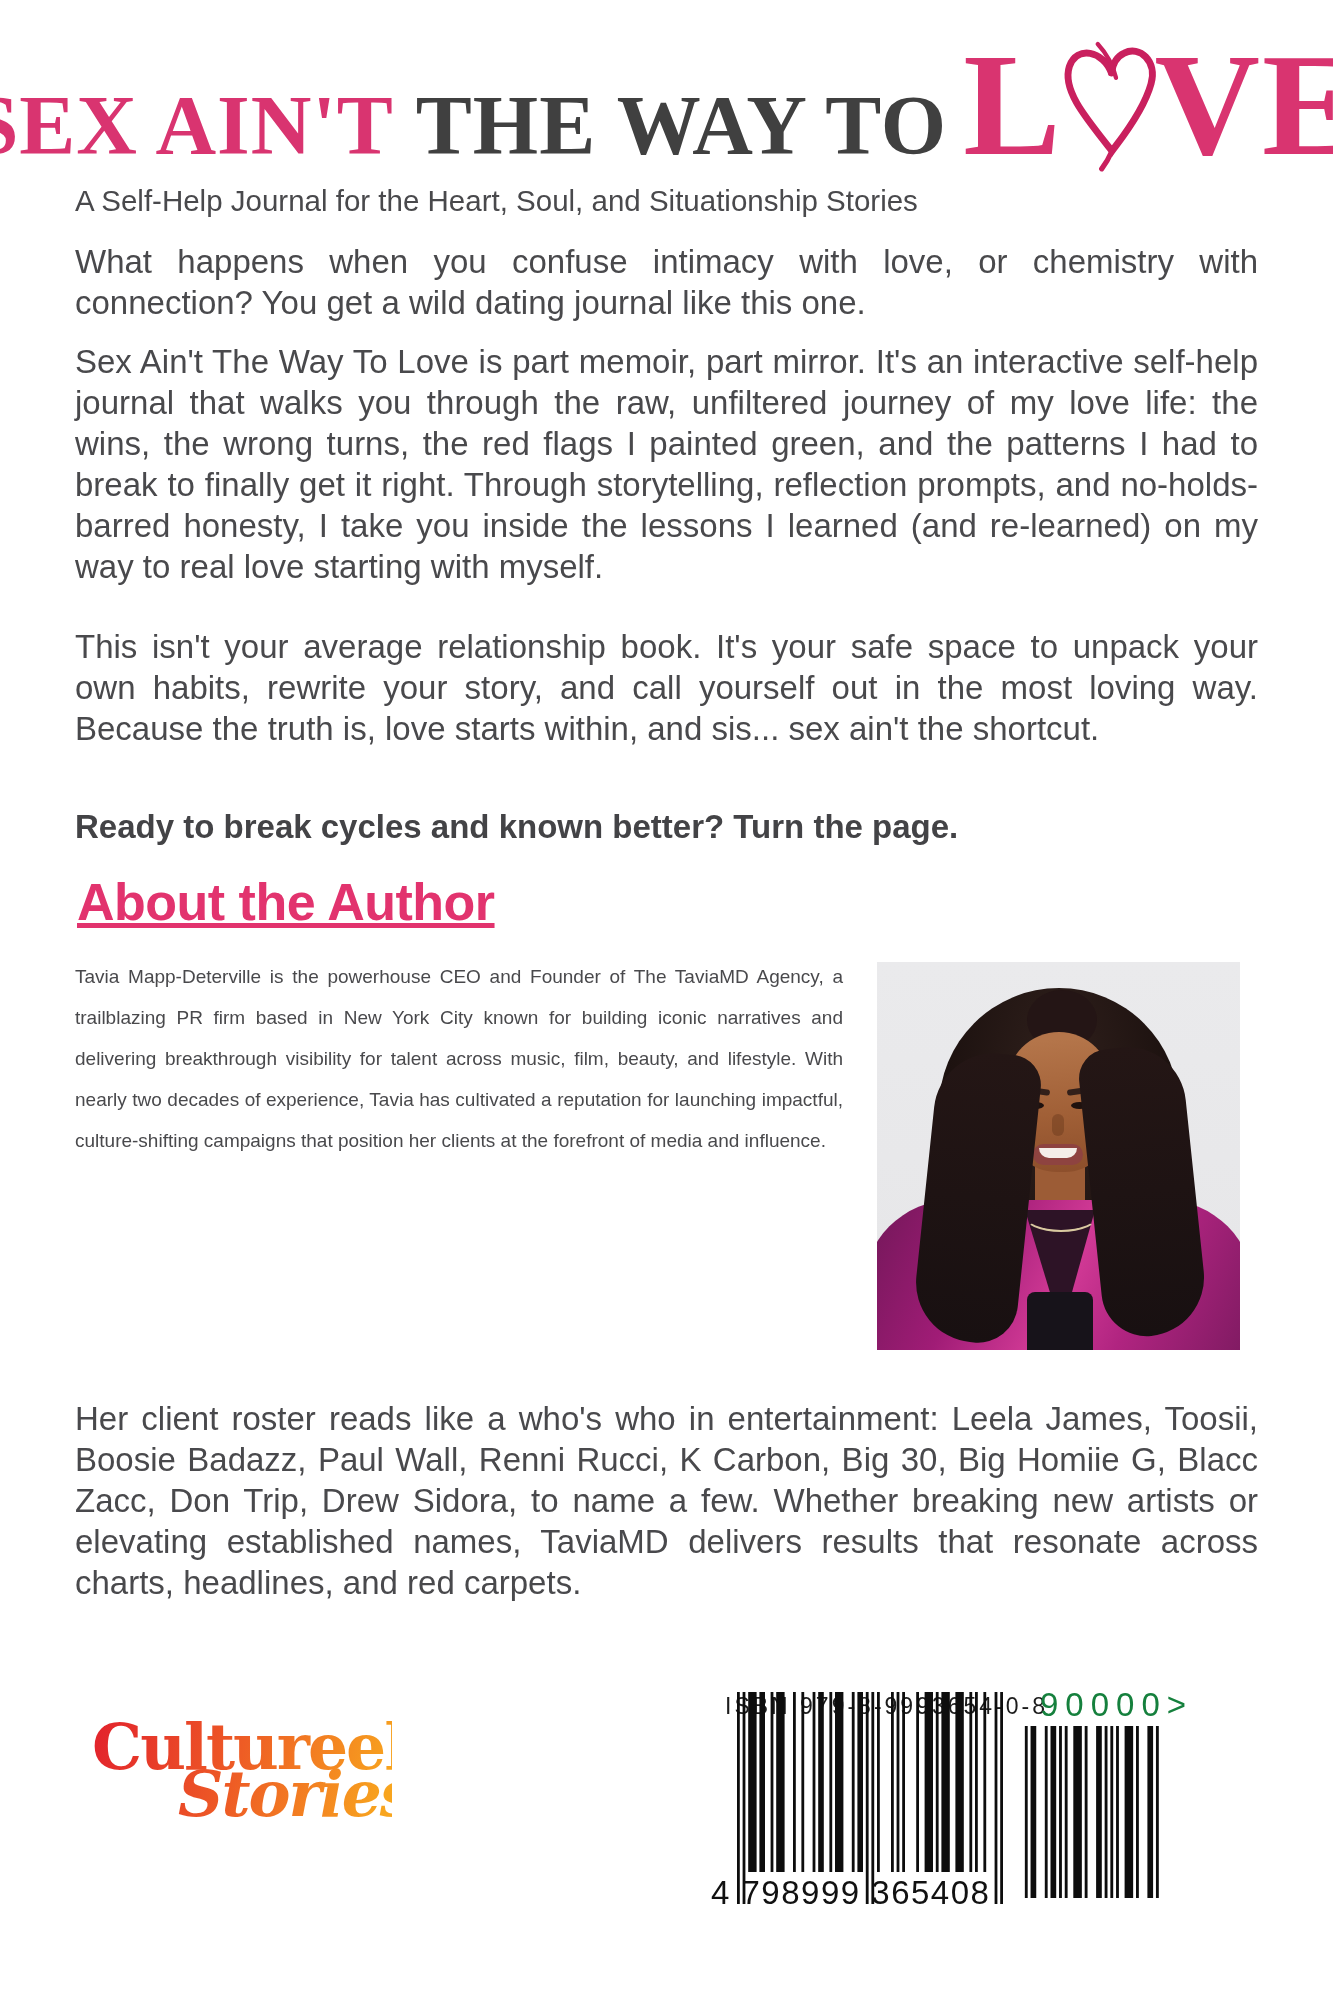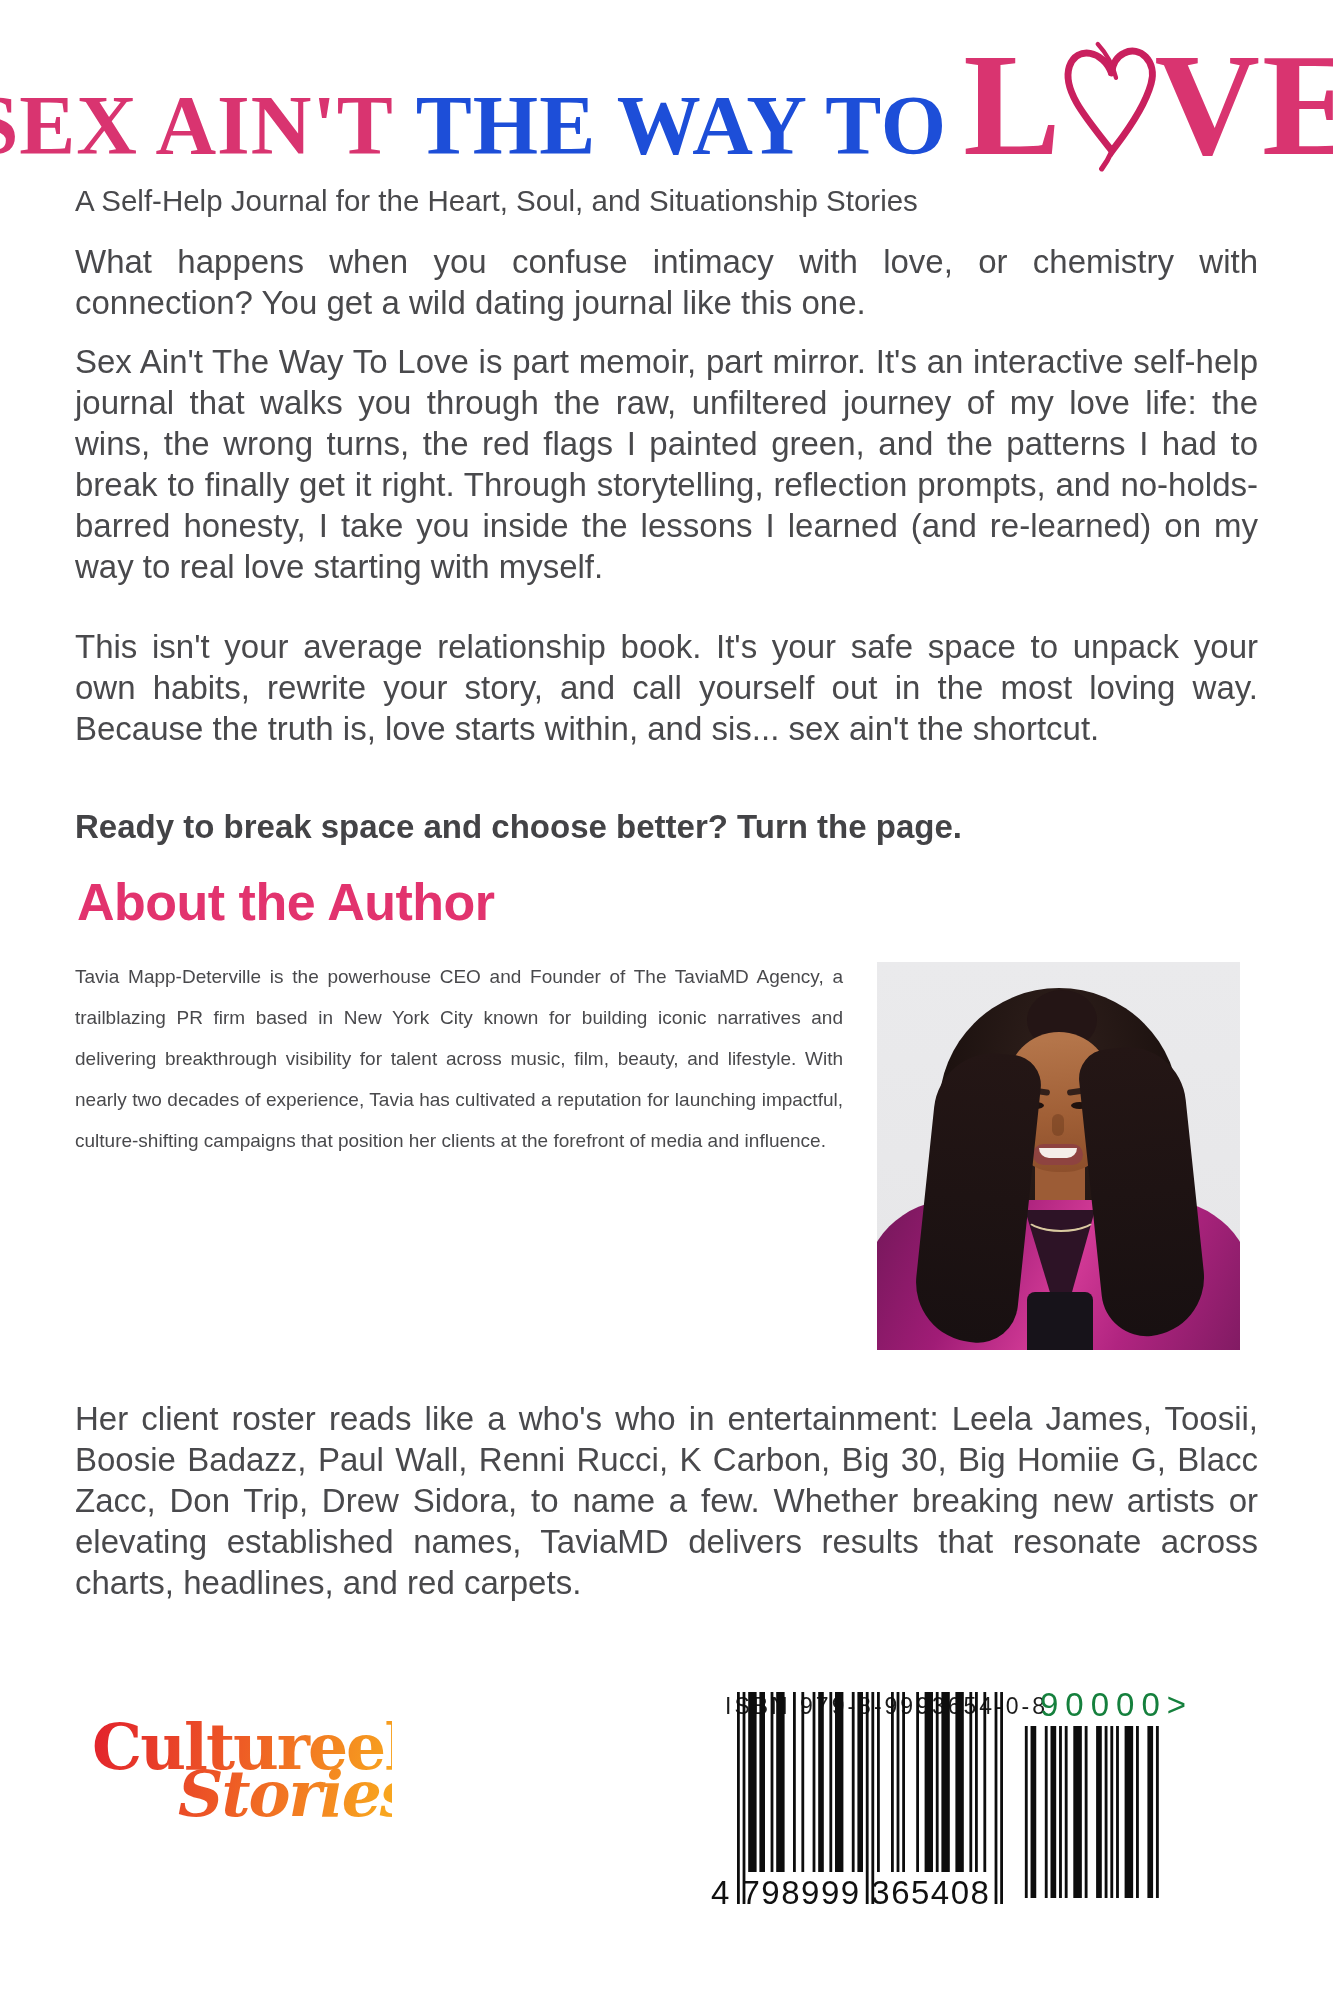--- a/index.html
+++ b/index.html
@@ -7,21 +7,21 @@
     position:relative;width:1333px;height:2000px;background:#ffffff;overflow:hidden;
     font-family:"Liberation Sans", sans-serif;color:#49494c;
   }
   
   .title-row{
     position:absolute;left:0;top:8px;width:1333px;height:150px;
     display:flex;justify-content:center;align-items:baseline;
     font-family:"Liberation Serif", serif;font-weight:bold;white-space:nowrap;
   }
   .title-pink{font-size:84px;letter-spacing:1px;}
-  .title-black{font-size:84px;color:#1d4ed8;margin-left:22px;margin-right:16px;letter-spacing:1px;}
+  .title-black{font-size:84px;color:#404040;margin-left:22px;margin-right:16px;letter-spacing:1px;}
   .title-love{font-size:146px;letter-spacing:2px;display:inline-flex;align-items:baseline;}
   .love-heart{display:inline-block;vertical-align:baseline;margin:0 -8px 0 -4px;transform:rotate(-3deg) translateY(24px);}
   
   .para{
     position:absolute;left:75px;width:1183px;
     font-size:33px;line-height:41px;text-align:justify;text-align-last:left;
   }
   .subtitle{position:absolute;left:75px;top:180px;width:1183px;font-size:29.5px;line-height:41px;}
   .cta{font-weight:bold;color:#434346;}
   .about-heading{
@@ -104,23 +104,23 @@
         </svg>
       </span>
       <span>VE</span>
     </span>
   </div>
 
   <div class="subtitle">A Self-Help Journal for the Heart, Soul, and Situationship Stories</div>
   <div class="para" style="top:241px;">What happens when you confuse intimacy with love, or chemistry with connection? You get a wild dating journal like this one.</div>
   <div class="para" style="top:341px;">Sex Ain't The Way To Love is part memoir, part mirror. It's an interactive self-help journal that walks you through the raw, unfiltered journey of my love life: the wins, the wrong turns, the red flags I painted green, and the patterns I had to break to finally get it right. Through storytelling, reflection prompts, and no-holds-barred honesty, I take you inside the lessons I learned (and re-learned) on my way to real love starting with myself.</div>
   <div class="para" style="top:626px;">This isn't your average relationship book. It's your safe space to unpack your own habits, rewrite your story, and call yourself out in the most loving way. Because the truth is, love starts within, and sis... sex ain't the shortcut.</div>
-  <div class="para cta" style="top:806px;">Ready to break space and choose better? Turn the page.</div>
-
-  <div class="about-heading" style="color:#e2336e;">About the Author</div>
+  <div class="para cta" style="top:806px;">Ready to break cycles and known better? Turn the page.</div>
+
+  <div class="about-heading" style="color:#e2336e;text-decoration:underline;">About the Author</div>
   <div class="bio-col">Tavia Mapp-Deterville is the powerhouse CEO and Founder of The TaviaMD Agency, a trailblazing PR firm based in New York City known for building iconic narratives and delivering breakthrough visibility for talent across music, film, beauty, and lifestyle. With nearly two decades of experience, Tavia has cultivated a reputation for launching impactful, culture-shifting campaigns that position her clients at the forefront of media and influence.</div>
 
   <div class="photo">
     <div class="hair-back"></div>
     <div class="hair-part"></div>
     <div class="neck"></div>
     <div class="face"></div>
     <div class="brow l"></div>
     <div class="brow r"></div>
     <div class="eye l"></div>

